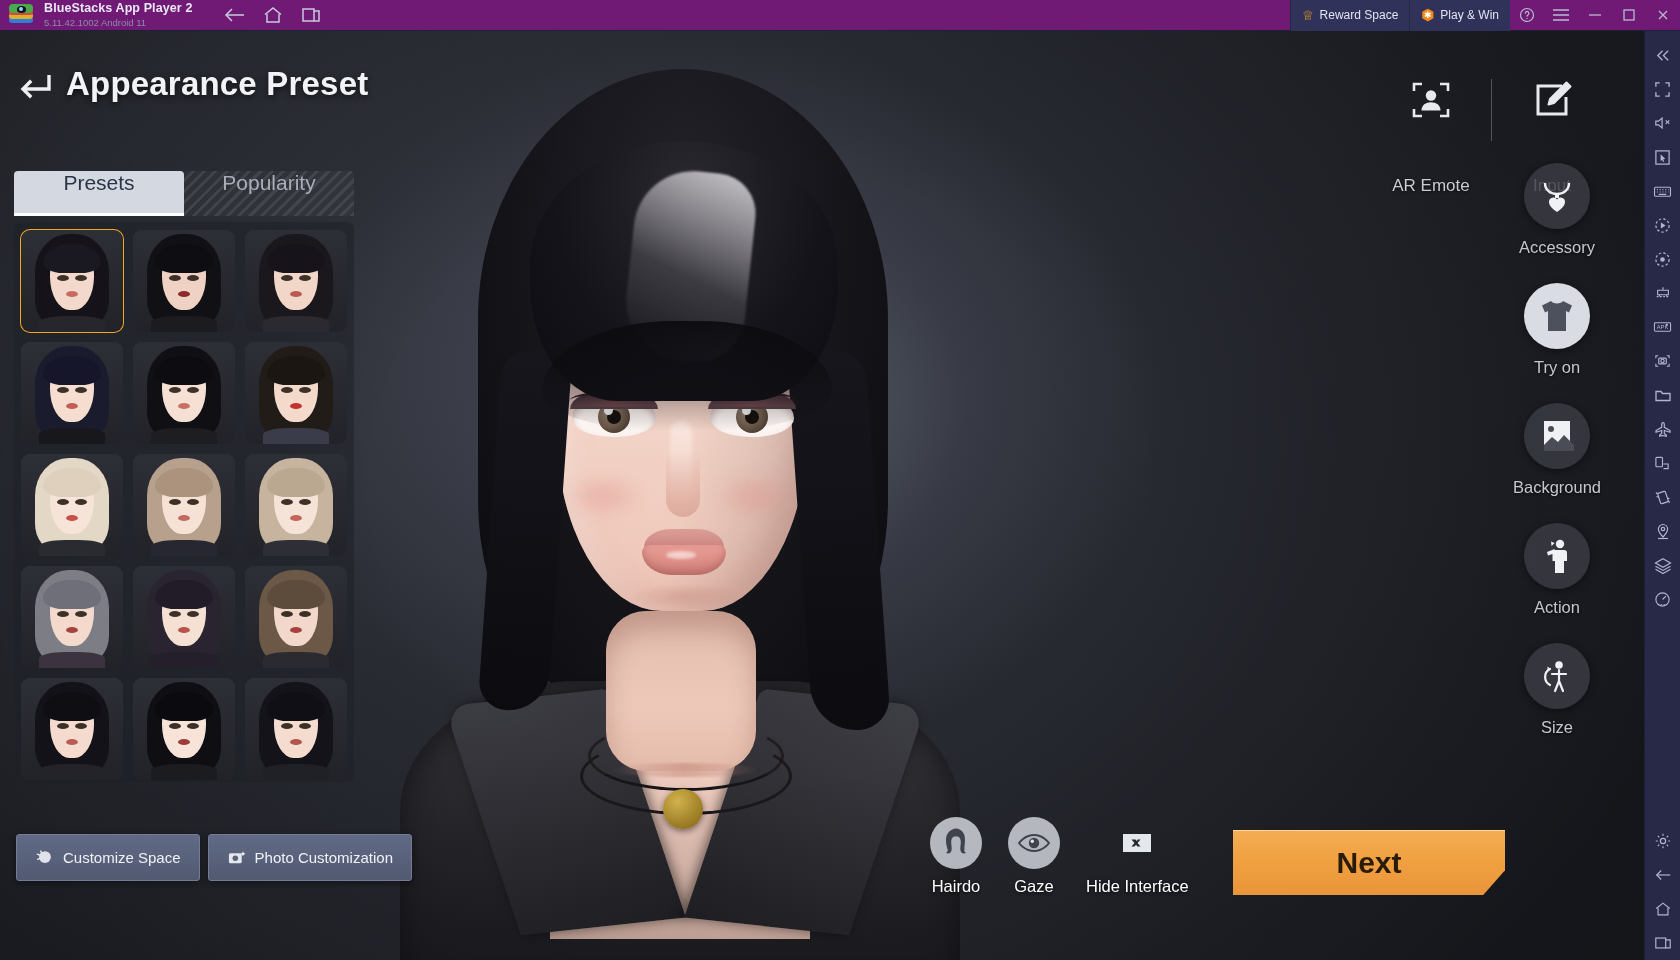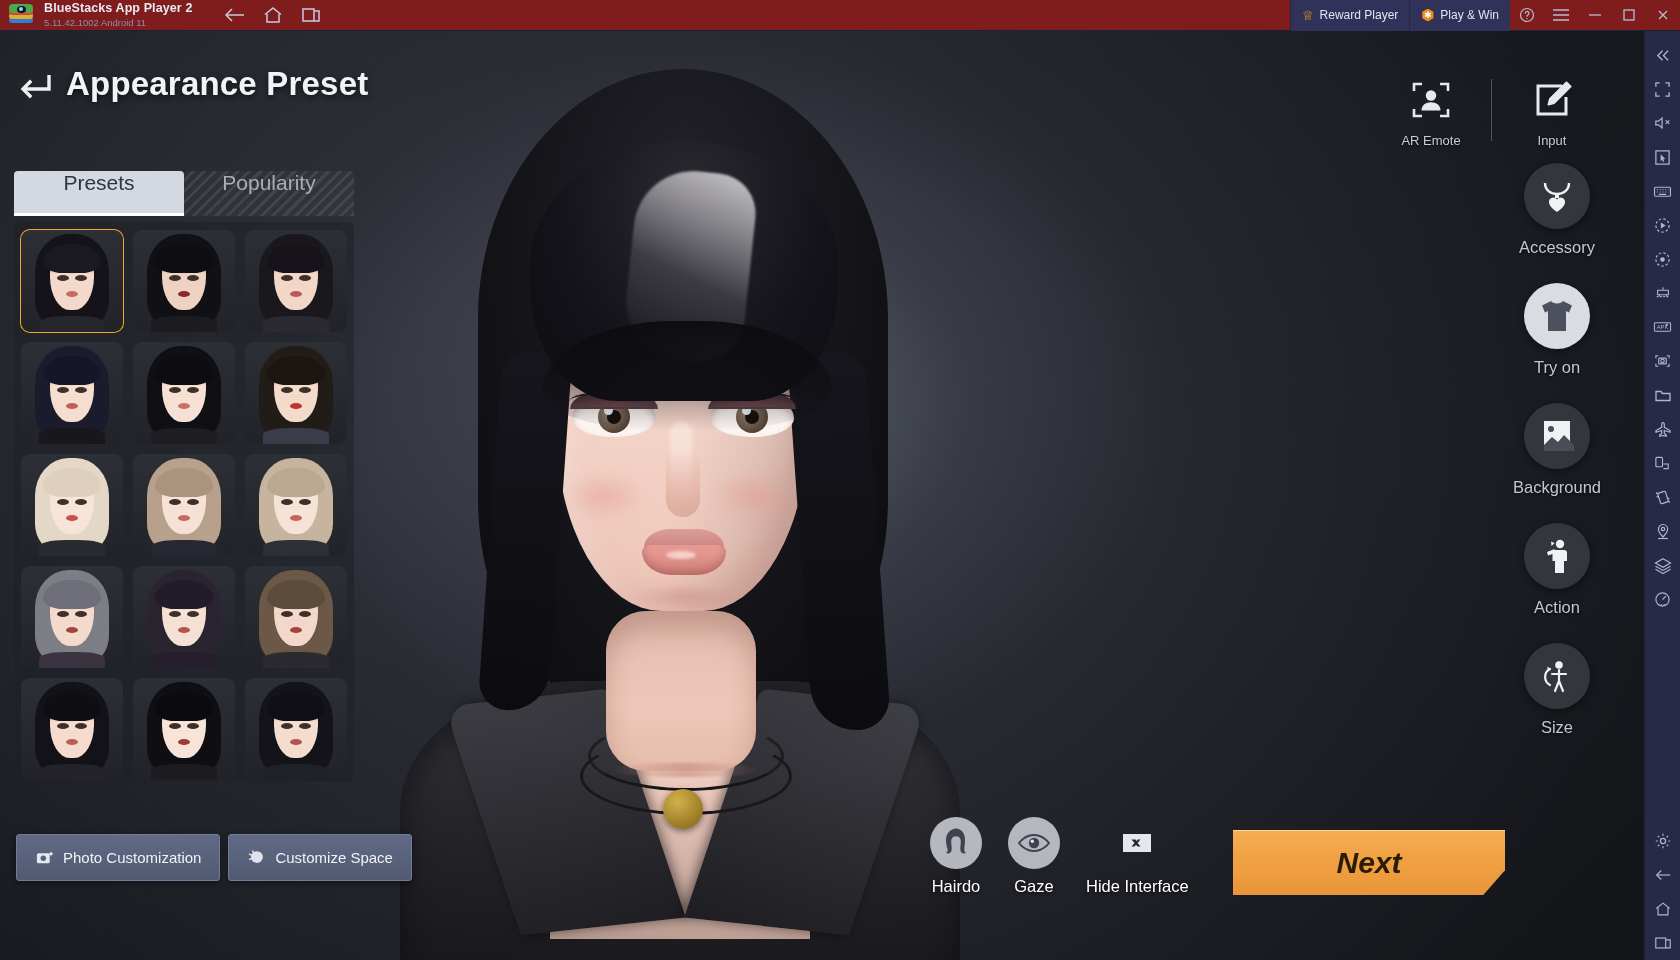--- a/index.html
+++ b/index.html
@@ -7,21 +7,21 @@
   html, body {
     width: 1680px; height: 960px; overflow: hidden;
     background: #1b1b22;
     font-family: "Liberation Sans", sans-serif;
     -webkit-font-smoothing: antialiased;
   }
 
   
   #bs-titlebar {
     position: absolute; top: 0; left: 0; width: 1680px; height: 31px;
-    background: #7f1d1d;
+    background: #701a75;
     display: flex; align-items: center;
     border-bottom: 1px solid #1e1f38;
     z-index: 40;
   }
   .bs-logo {
     width: 26px; height: 26px; margin-left: 8px; margin-right: 10px;
     position: relative; flex: none;
   }
   .bs-logo .lay { position: absolute; left: 1px; border-radius: 3px; }
   .bs-logo .l1 { top: 15px; width: 24px; height: 6px; background: #2f7fd8; }
@@ -235,21 +235,21 @@
   #title-row { position: absolute; left: 18px; top: 34px; display: flex; align-items: center; gap: 14px; }
   #back-arrow { width: 34px; height: 30px; position: relative; cursor: pointer; flex:none; }
   #page-title { color: #f2f3f6; font-size: 33px; font-weight: bold; letter-spacing: .2px;
     text-shadow: 0 2px 6px rgba(0,0,0,.65); }
 
   
   #top-actions { position: absolute; right: 40px; top: 46px; display: flex; align-items: flex-start; gap: 0; }
   .ta {
     width: 104px; display: flex; flex-direction: column; align-items: center; gap: 10px; cursor: pointer;
   }
-  .ta .lbl { color: #c9cbd2; font-size: 13px; text-shadow: 0 1px 3px rgba(0,0,0,.7); }
+  .ta .lbl { color: #c9cbd2; font-size: 17px; text-shadow: 0 1px 3px rgba(0,0,0,.7); margin-top: 43px; }
   .ta-divider { width: 1px; height: 62px; background: rgba(210,214,224,.30); margin: 2px 8px 0 8px; }
 
   
   #preset-panel { position: absolute; left: 14px; top: 140px; width: 340px; z-index: 20; }
   #tabs { display: flex; height: 45px; }
   .tab {
     flex: 1; display: flex; align-items: flex-start; justify-content: center;
     font-size: 21px; cursor: pointer; position: relative;
   }
   .tab.active { background: #d4d8e0; color: #2c3446; border-bottom: 3px solid #fff;
@@ -311,21 +311,20 @@
   .bt-lbl { color: #ffffff; font-size: 16.5px; text-shadow: 0 1px 3px rgba(0,0,0,.8); white-space: nowrap; }
 
   #next-btn {
     position: absolute; left: 1233px; top: 799px; width: 272px; height: 65px; z-index: 22;
     background: linear-gradient(180deg,#f5ad54 0%, #f0a141 45%, #e9953a 100%);
     clip-path: polygon(0 0, 100% 0, 100% 62%, 92% 100%, 0 100%);
     display: flex; align-items: center; justify-content: center;
     color: #2a1c08; font-size: 30px; font-weight: bold; cursor: pointer;
     box-shadow: 0 3px 12px rgba(0,0,0,.5);
     border-top: 1px solid #ffd69a;
-    font-style: italic;
   }
 
   svg { display: block; }
 </style>
 </head>
 <body>
 
 <div id="bs-titlebar">
   <div class="bs-logo">
     <div class="lay l1"></div>
@@ -356,21 +355,21 @@
       <svg width="20" height="18" viewBox="0 0 20 18" fill="none" stroke="currentColor" stroke-width="1.5">
         <rect x="2" y="3" width="11" height="12"></rect>
           <path d="M13 5h5v10h-5"></path>
       </svg>
     </div>
   </div>
 
   <div id="bs-right">
     <div class="bs-pill">
       <span class="crown-ico">♕</span>
-      <span>Reward Player</span>
+      <span>Reward Space</span>
     </div>
     <div class="bs-pill">
       <span class="badge-ico">✱</span>
       <span>Play &amp; Win</span>
     </div>
     <div class="bs-ico-btn">
       <svg width="16" height="16" viewBox="0 0 16 16" fill="none" stroke="currentColor" stroke-width="1.2">
         <circle cx="8" cy="8" r="6.5"></circle>
           <path d="M6.3 6.2a1.8 1.8 0 113 1.4c-.6.5-1.3.8-1.3 1.6" stroke-linecap="round"></path>
         <circle cx="8" cy="11.6" r=".7" fill="currentColor" stroke="none"></circle>
@@ -678,35 +677,35 @@
             </div>
           </div>
         </div>
     </div>
   </div>
 
   <div id="bl-buttons">
     <div class="bl-btn">
       <span>
         <svg width="19" height="19" viewBox="0 0 20 20" fill="none" stroke="#eaecf2" stroke-width="1.4">
+          <circle cx="10.5" cy="9.5" r="6.2" fill="#dfe2ea" stroke="none"></circle>
+          <path d="M2.5 6.5l2.5 1M2.8 12l2.4-1M6 3.2l1 2.2" stroke-linecap="round"></path>
+        </svg>
+      </span>
+      <span>Customize Space</span>
+    </div>
+    <div class="bl-btn">
+      <span>
+        <svg width="19" height="19" viewBox="0 0 20 20" fill="none" stroke="#eaecf2" stroke-width="1.4">
           <rect x="2" y="5.5" width="13.5" height="10.5" rx="1.6" fill="#e4e7ee" stroke="none"></rect>
           <circle cx="8.75" cy="10.8" r="2.9" fill="#5a6178" stroke="none"></circle>
           <path d="M16.8 3.4l.9 1.8 1.8.9-1.8.9-.9 1.8-.9-1.8-1.8-.9 1.8-.9z" fill="#eaecf2" stroke="none"></path>
         </svg>
       </span>
       <span>Photo Customization</span>
-    </div>
-    <div class="bl-btn">
-      <span>
-        <svg width="19" height="19" viewBox="0 0 20 20" fill="none" stroke="#eaecf2" stroke-width="1.4">
-          <circle cx="10.5" cy="9.5" r="6.2" fill="#dfe2ea" stroke="none"></circle>
-          <path d="M2.5 6.5l2.5 1M2.8 12l2.4-1M6 3.2l1 2.2" stroke-linecap="round"></path>
-        </svg>
-      </span>
-      <span>Customize Space</span>
     </div>
   </div>
 
   <div id="game-rail">
     <div class="rail-item">
       <div class="rail-circle">
         <svg width="38" height="36" viewBox="0 0 38 36" fill="none" stroke="#f0f1f4" stroke-width="2.4">
           <path d="M7 5c0 7 5.5 11 12 11S31 12 31 5"></path>
           <path d="M19 16v4" stroke-width="4"></path>
           <path d="M19 34c-5-3.5-8-6.5-8-10a4.4 4.4 0 018-2.6A4.4 4.4 0 0127 24c0 3.5-3 6.5-8 10z" fill="#f0f1f4" stroke="none"></path>

